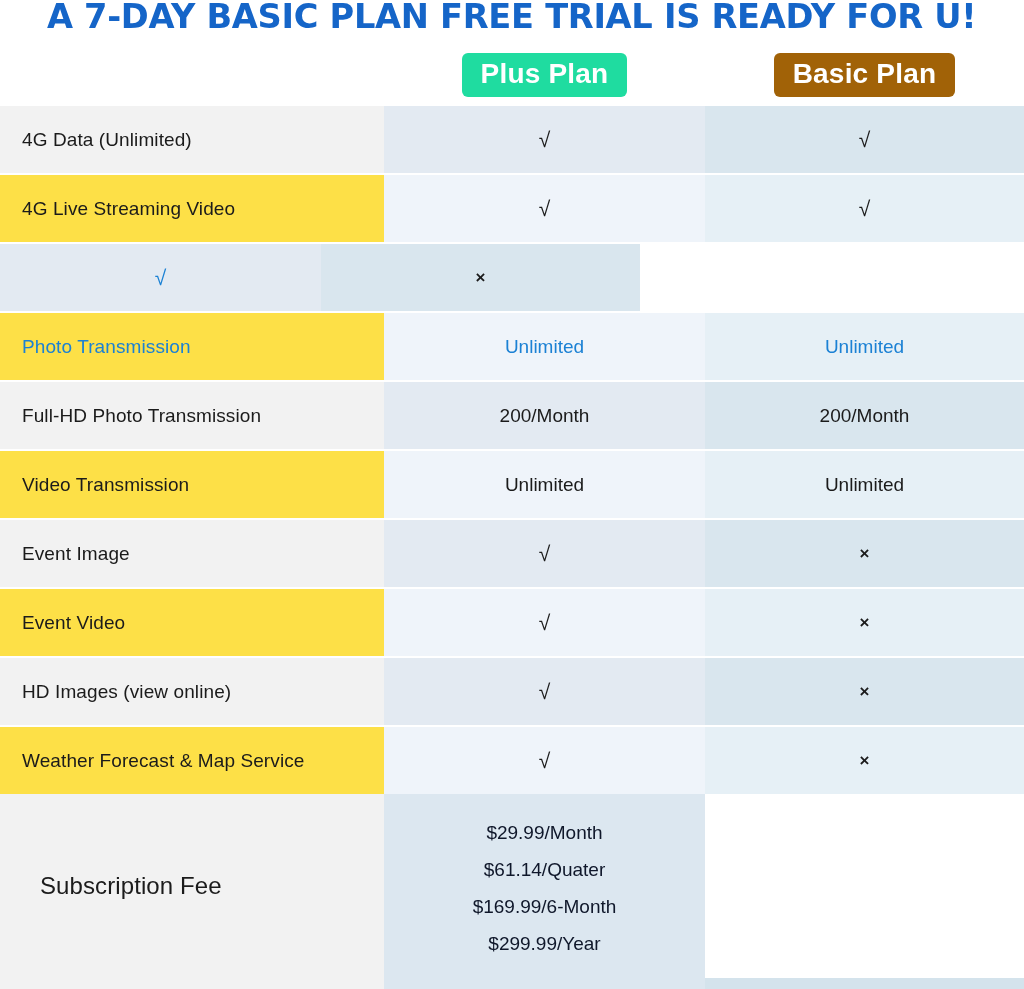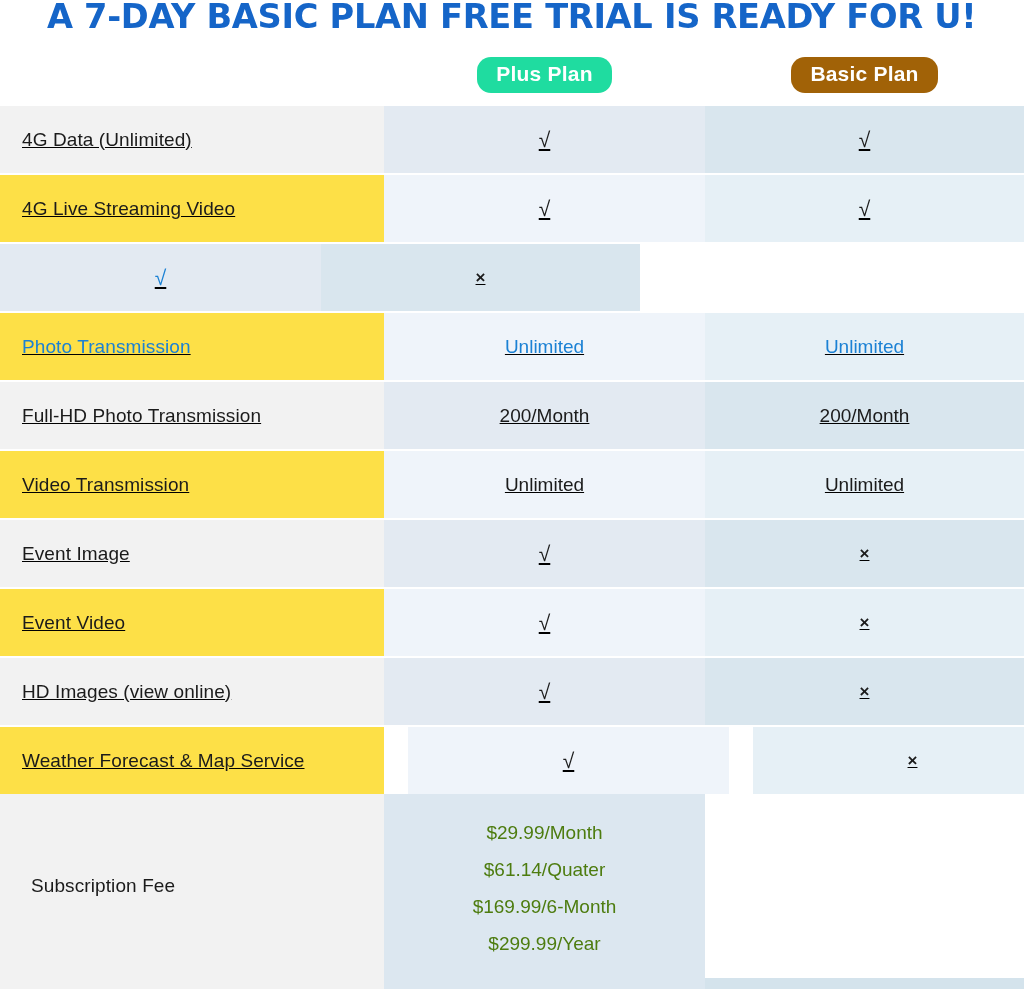--- a/index.html
+++ b/index.html
@@ -40,44 +40,43 @@
     display: flex;
     align-items: center;
     background: #ffffff;
   }
   .ph-feature { width: 384px; flex: 0 0 384px; }
   .ph-plus    { width: 321px; flex: 0 0 321px; display:flex; justify-content:center; }
   .ph-basic   { width: 319px; flex: 0 0 319px; display:flex; justify-content:center; }
 
   .badge {
     display: inline-block;
-    border-radius: 14px;
+    border-radius: 6px;
     color: #ffffff;
-    font-size: 21px;
+    font-size: 28px;
     font-weight: 700;
     padding: 6px 19px 8px 19px;
     line-height: 1.05;
     letter-spacing: 0.2px;
     white-space: nowrap;
   }
   .badge-plus  { background: #1FDCA0; }
   .badge-basic { background: #a16207; }
 
   
   .table {
     width: 872px;
-    text-decoration: underline;
   }
   .row {
     display: flex;
     align-items: stretch;
     height: 67px;
     border-bottom: 2px solid #ffffff;
   }
-  .row:last-child { border-bottom: none; gap: 24px; }
+  .row:last-child { border-bottom: none; }
 
   .cell {
     display: flex;
     align-items: center;
     box-sizing: border-box;
   }
   .c-feature {
     width: 384px; flex: 0 0 384px;
     padding-left: 22px;
     font-size: 19px;
@@ -119,38 +118,38 @@
   .accent { color: #1B81D4; }
 
   
   .row-fee {
     display: flex;
     align-items: stretch;
     height: 184px;
   }
   .row-fee .c-feature {
     background: #F2F2F2;
-    font-size: 19px;
-    padding-left: 31px;
+    font-size: 24px;
+    padding-left: 40px;
   }
   .row-fee .c-plus {
     background: #DCE7F0;
     flex-direction: column;
     justify-content: center;
     padding-top: 4px;
   }
   .row-fee .c-basic {
     background: #D4E3EC;
     flex-direction: column;
     justify-content: center;
     padding-top: 4px;
   }
   .price-line {
     font-size: 19px;
-    color: #4d7c0f;
+    color: #0f172a;
     line-height: 1;
     padding: 9px 0;
     white-space: nowrap;
   }
   .fee-tail {
     display: flex;
     height: 23px;
   }
   .fee-tail .t-feature { width:384px; flex:0 0 384px; background:#F2F2F2; }
   .fee-tail .t-plus    { width:321px; flex:0 0 321px; background:#DCE7F0; }

